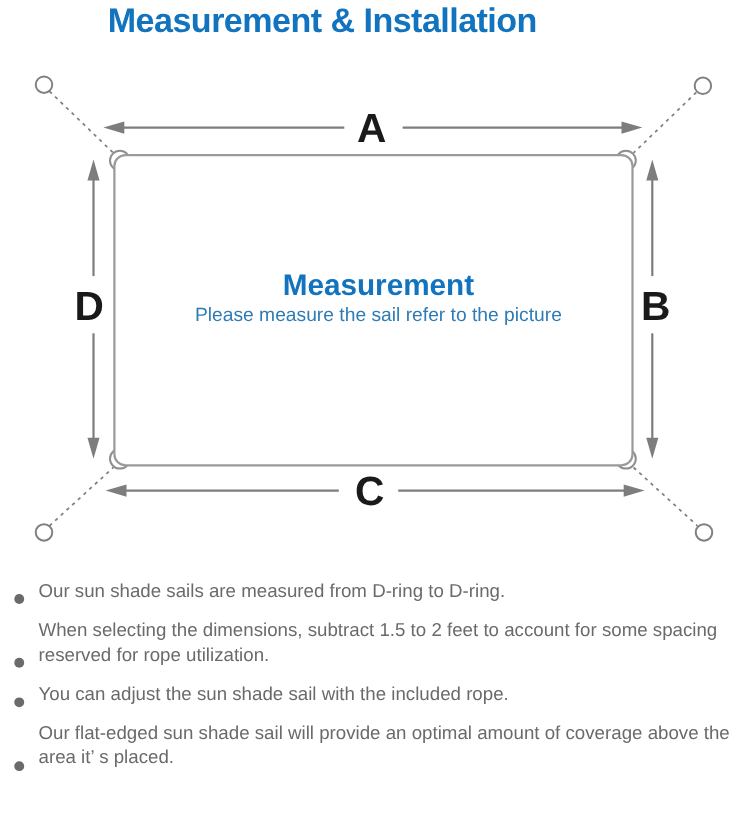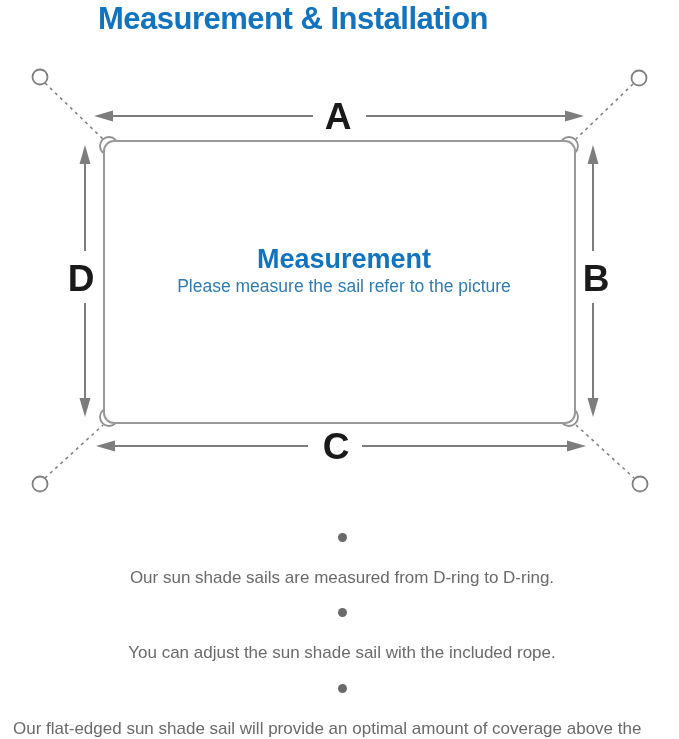--- a/index.html
+++ b/index.html
@@ -12,22 +12,22 @@
     font-size:31px;font-weight:700;color:#1273BE;letter-spacing:-0.5px;
   }
   .diagram-svg{position:absolute;top:0;left:0;}
   .dim-label{font-family:"Liberation Sans",sans-serif;font-weight:700;font-size:37px;fill:#1a1a1a;}
   .center-title{font-family:"Liberation Sans",sans-serif;font-weight:700;font-size:27px;fill:#1273BE;}
   .center-subtitle{font-family:"Liberation Sans",sans-serif;font-size:17.5px;fill:#2F7CB4;}
   .notes{
     position:absolute;top:527px;left:13px;width:658px;
   }
   .note{
-    display:flex;align-items:center;gap:25px;
-    color:#6a6a6a;font-size:17px;line-height:1.32;margin-bottom:13px;flex-direction:column;
+    display:flex;align-items:flex-end;gap:13px;
+    color:#6a6a6a;font-size:17px;line-height:1.32;margin-bottom:13px;
   }
   .note-dot{
     flex:0 0 9px;width:9px;height:9px;border-radius:50%;
     background:#6a6a6a;margin-top:6px;
   }
   .note-text{flex:1;}
 </style>
 </head>
 <body>
 
@@ -89,19 +89,23 @@
   <text class="center-subtitle" x="344" y="292" text-anchor="middle">Please measure the sail refer to the picture</text>
 </svg>
 
 <div class="notes">
   <div class="note">
     <span class="note-dot"></span>
     <span class="note-text">Our sun shade sails are measured from D-ring to D-ring.</span>
   </div>
   <div class="note">
     <span class="note-dot"></span>
+    <span class="note-text">When selecting the dimensions, subtract 1.5 to 2 feet to account for some spacing reserved for rope utilization.</span>
+  </div>
+  <div class="note">
+    <span class="note-dot"></span>
     <span class="note-text">You can adjust the sun shade sail with the included rope.</span>
   </div>
   <div class="note">
     <span class="note-dot"></span>
     <span class="note-text">Our flat-edged sun shade sail will provide an optimal amount of coverage above the area it’ s placed.</span>
   </div>
 </div>
 
 </body></html>

